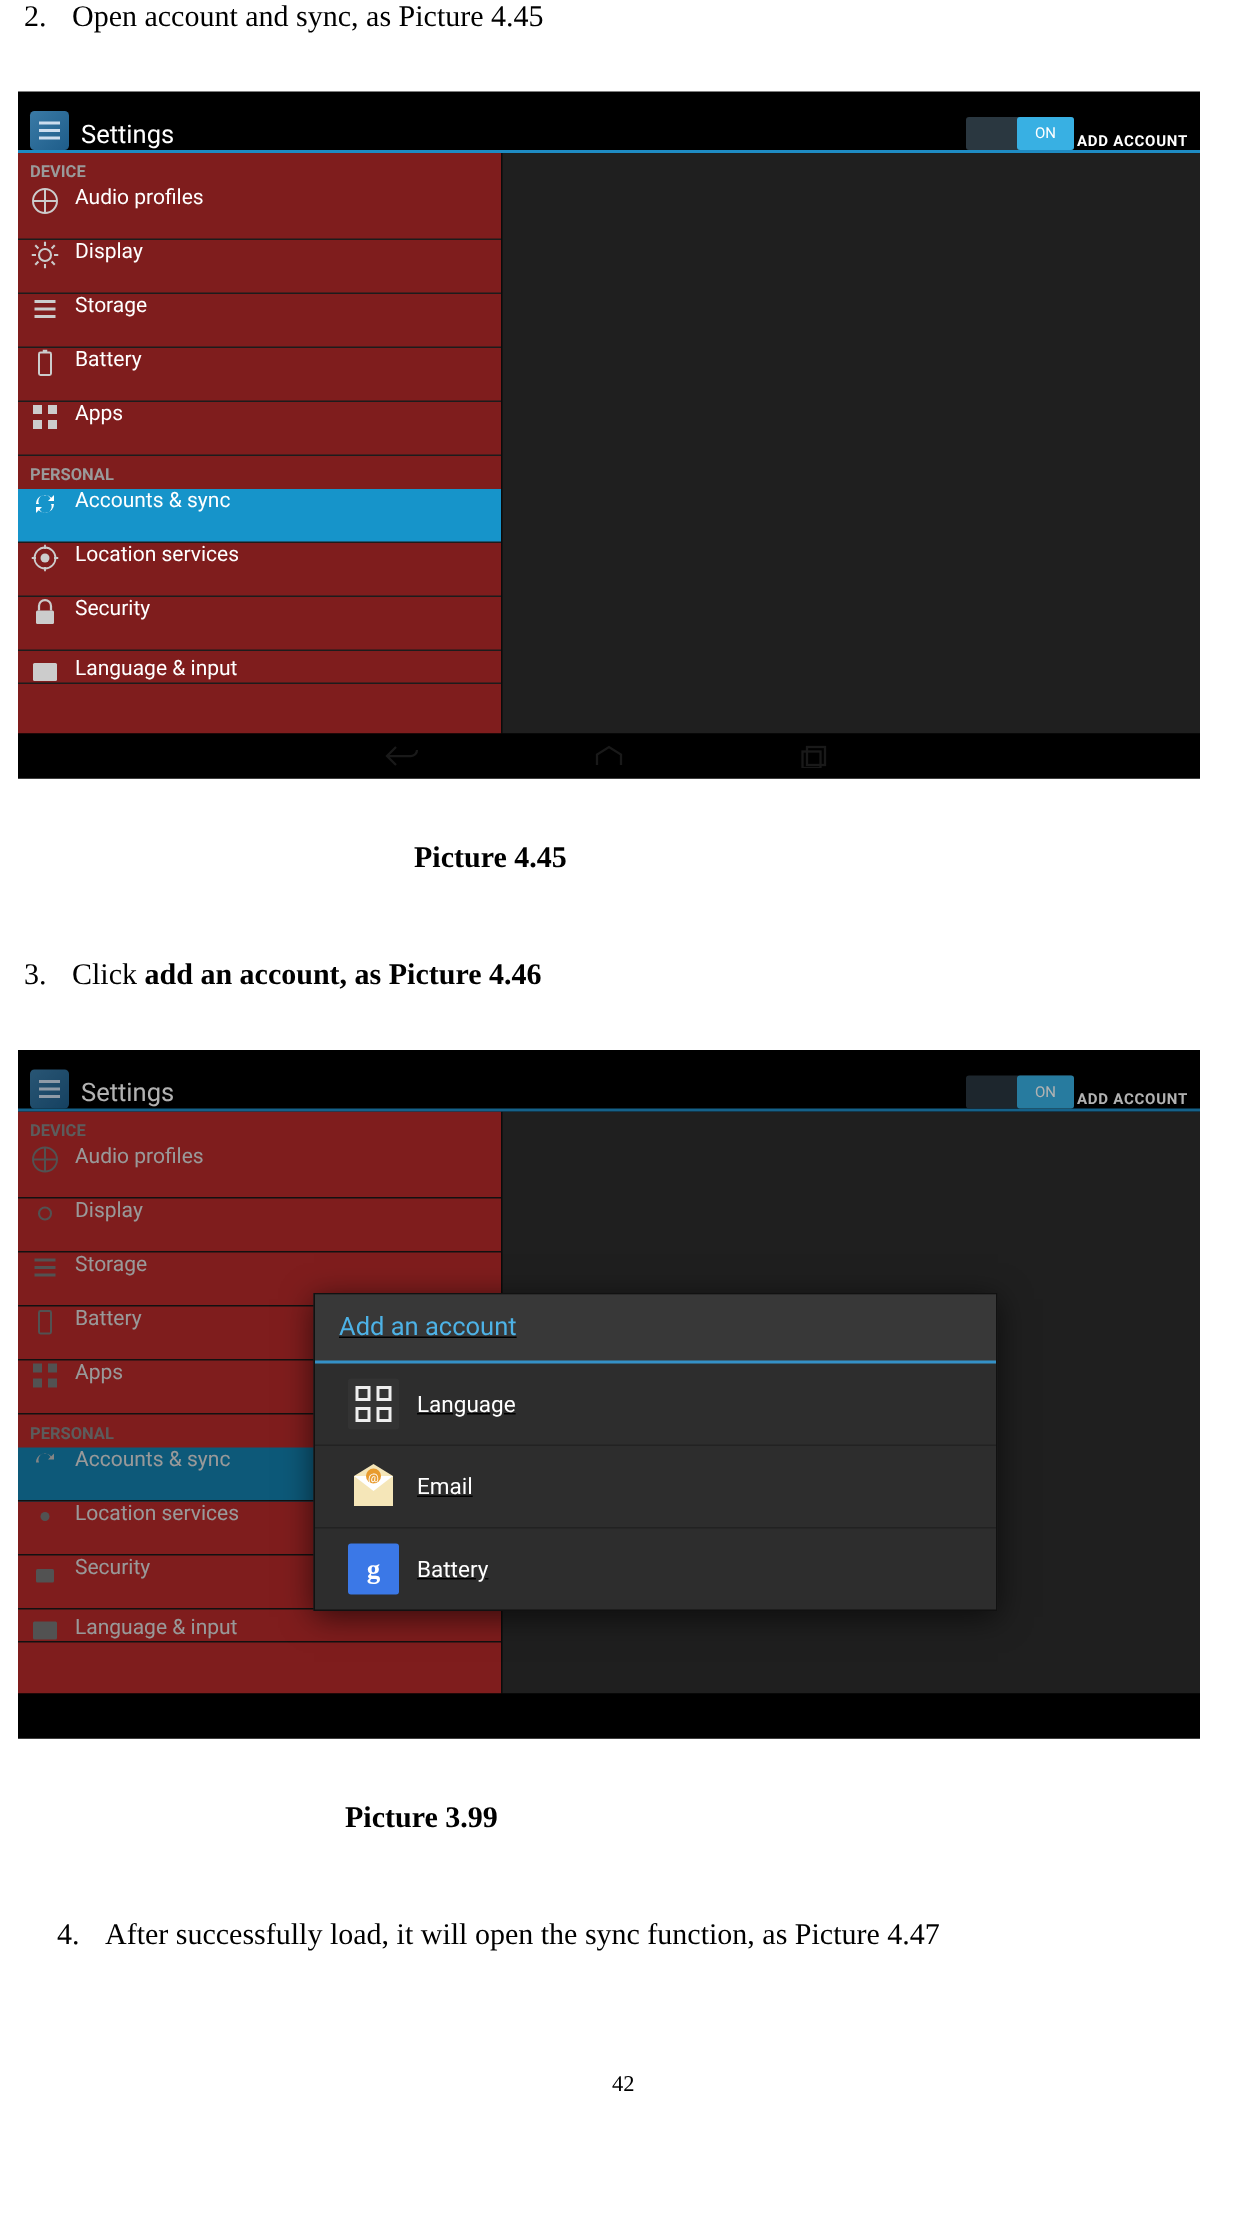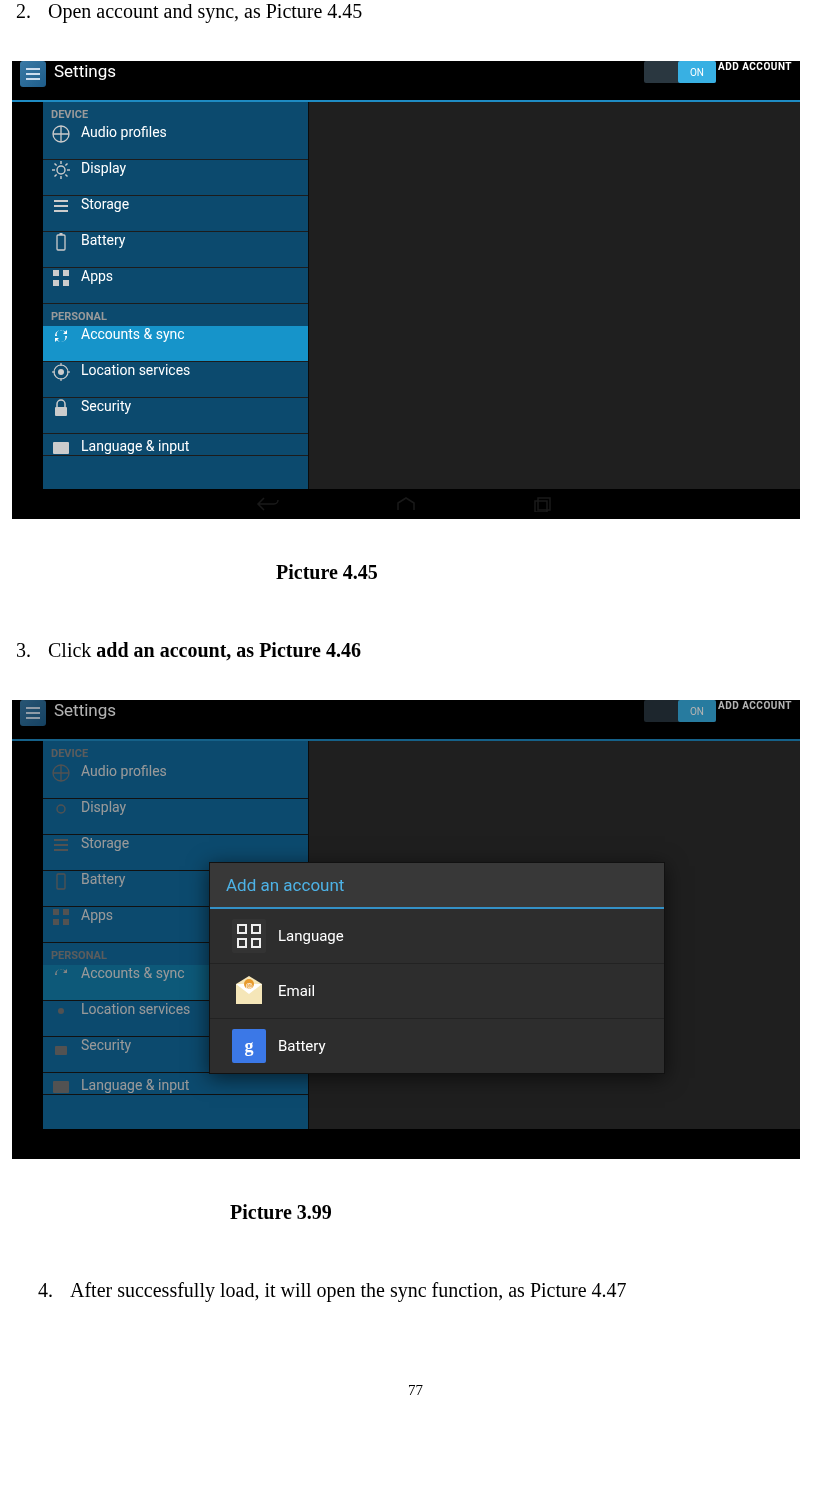--- a/index.html
+++ b/index.html
@@ -42,21 +42,21 @@
     position: relative;
     margin-left: 2px;
     font-family: Roboto, Arial, sans-serif;
   }
   .ss-1 { height: 458px; }
   .ss-2 { height: 459px; }
 
   .ss-header {
     height: 41px;
     display: flex;
-    align-items: flex-start;
+    align-items: flex-end;
     border-bottom: 2px solid #1e8bc3;
     padding: 0 8px;
   }
   .settings-icon {
     width: 26px; height: 26px;
     background: linear-gradient(135deg,#3a7aa6,#1e5d8a);
     border-radius: 3px;
     margin-right: 8px;
     display:flex; align-items:center; justify-content:center;
   }
@@ -89,26 +89,25 @@
     font-size: 10px;
     font-weight: bold;
     letter-spacing: 0.5px;
   }
 
   .ss-body {
     display: flex;
     height: calc(100% - 41px - 30px);
   }
   .ss-sidebar {
-    width: 265px;
-    background: #0c4a6e;
+    width: 322px;
+    background: #7f1d1d;
     display: flex;
     flex-direction: column;
     overflow: hidden;
-    margin-left: 31px;
   }
   .section-label {
     color: #9a9a9a;
     font-size: 11px;
     font-weight: bold;
     padding: 6px 8px 3px;
   }
   .sidebar-item {
     display: flex;
     align-items: flex-start;
@@ -149,20 +148,21 @@
   .ss-2 .ss-header { filter: brightness(.7); }
 
   .dialog {
     position: absolute;
     left: 197px; top: 162px;
     width: 456px;
     background: #2d2d2d;
     border: 1px solid #111;
     box-shadow: 0 4px 20px rgba(0,0,0,.6);
     z-index: 10;
+    text-decoration: underline;
   }
   .dialog-title {
     color: #4db2e6;
     font-size: 17px;
     padding: 12px 16px;
     border-bottom: 2px solid #3491c7;
     background: #383838;
   }
   .dialog-item {
     display: flex;
@@ -465,13 +465,13 @@
   </div>
 </div>
 
 <div class="caption caption-2">Picture 3.99</div>
 
 <div class="instruction-line instruction-indent-2">
   <span class="instruction-number">4.</span>
   <span class="instruction-text">After successfully load, it will open the sync function, as Picture 4.47</span>
 </div>
 
-<div class="page-number">77</div>
+<div class="page-number">42</div>
 
 </body></html>

